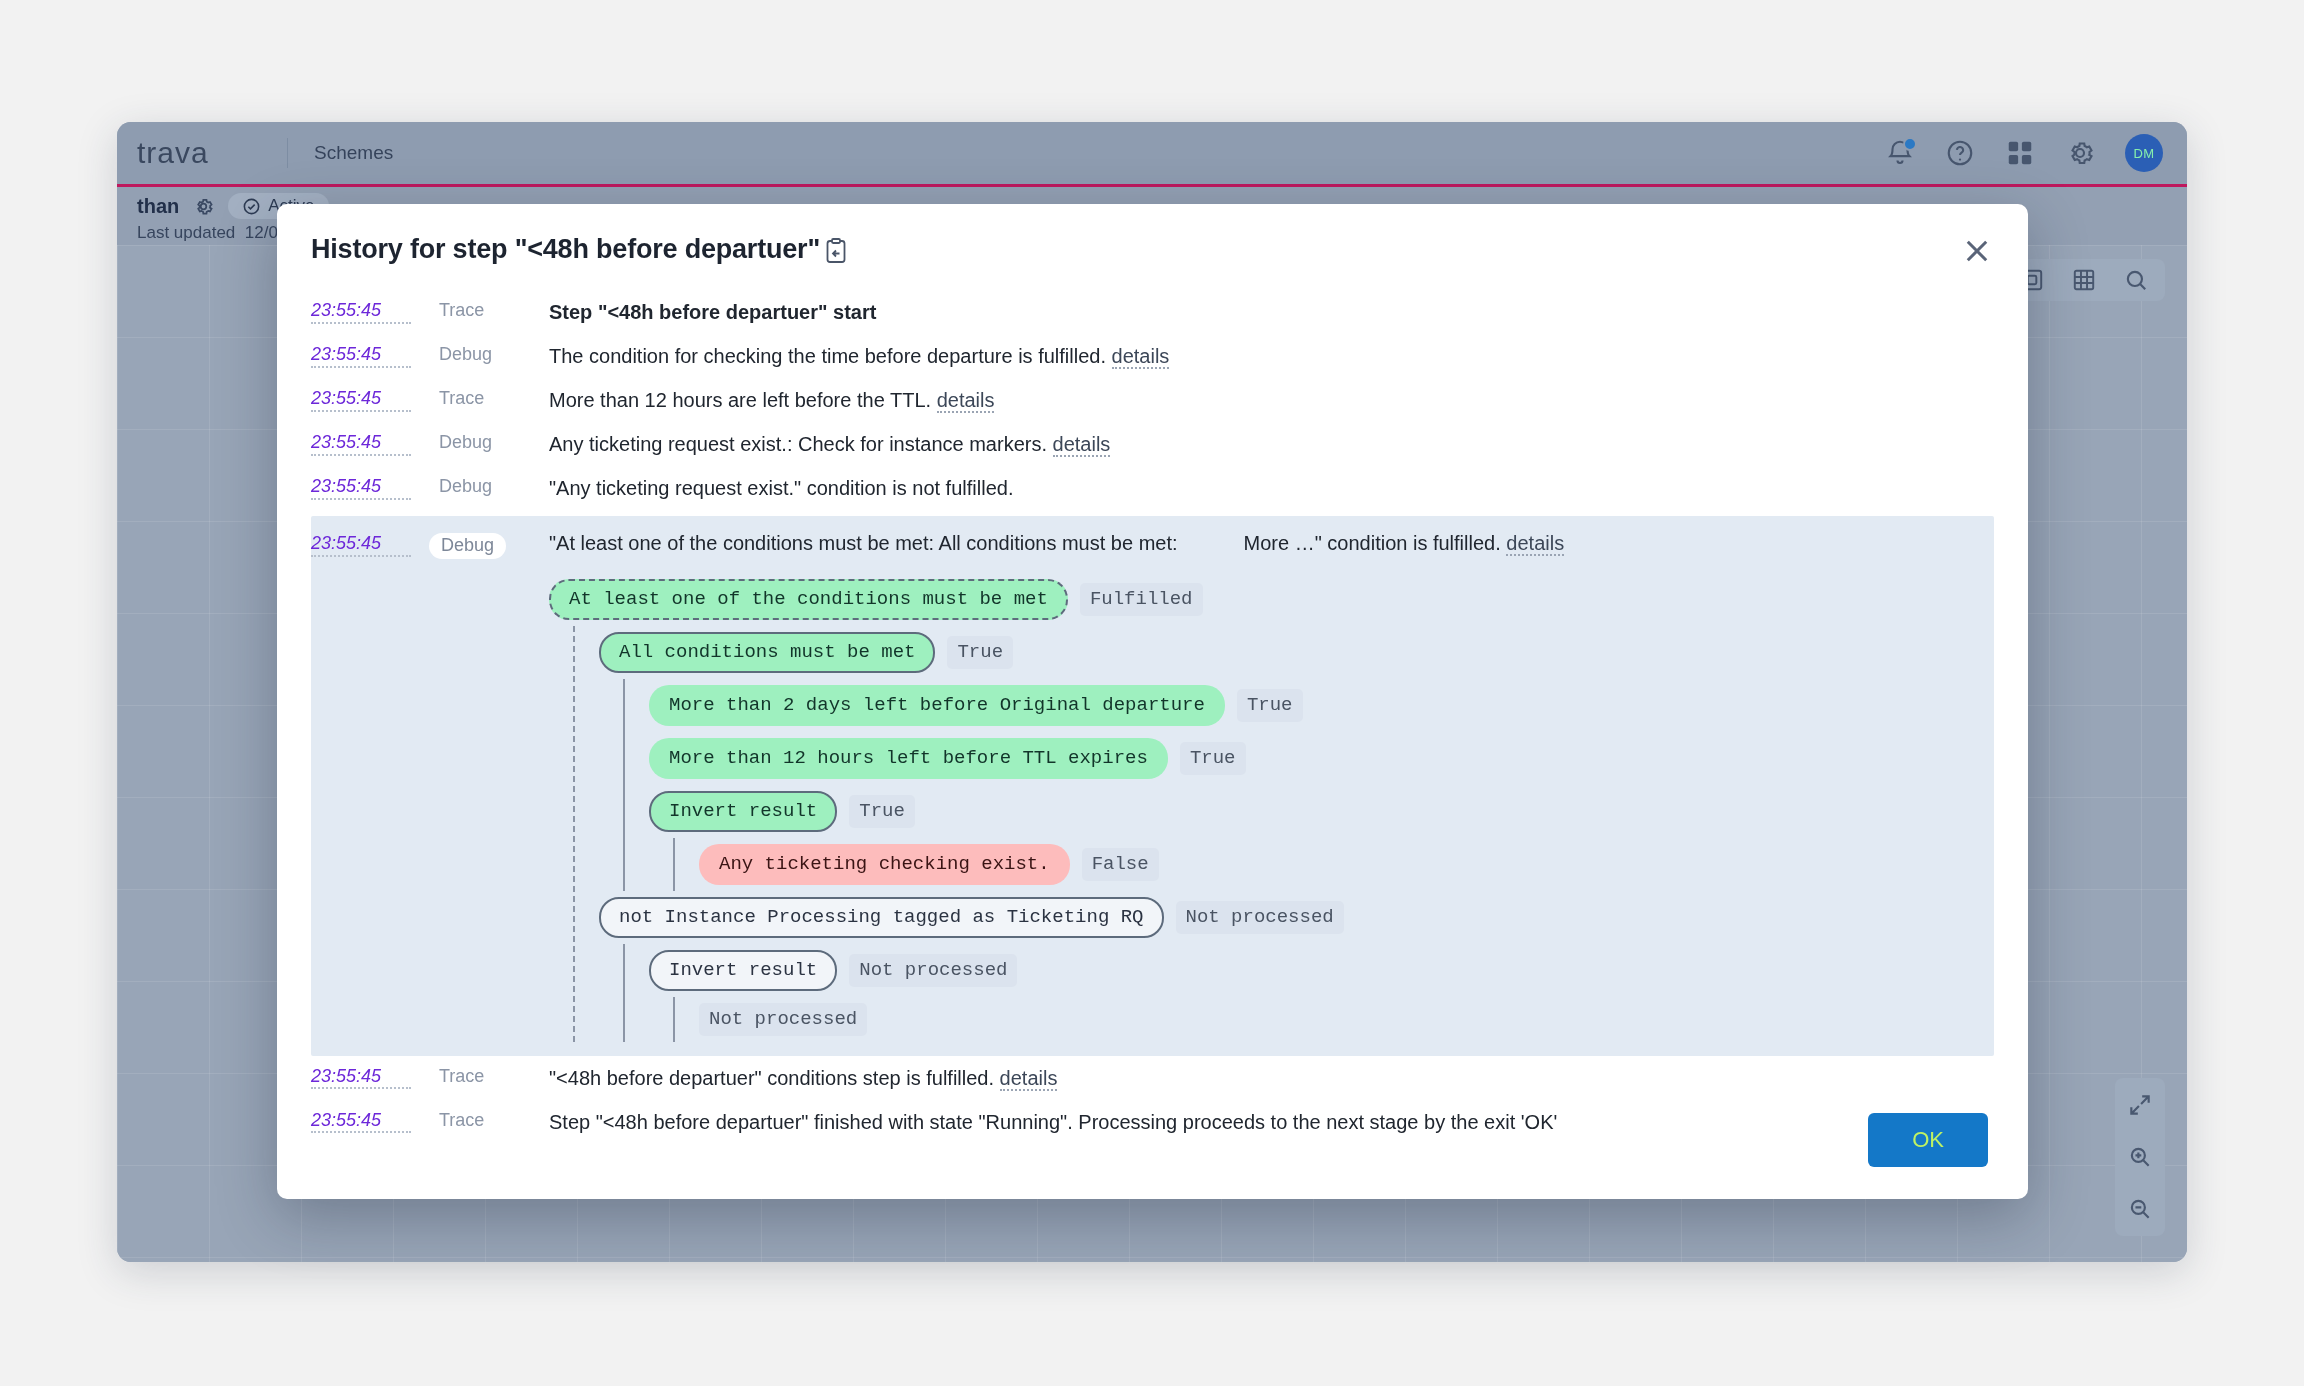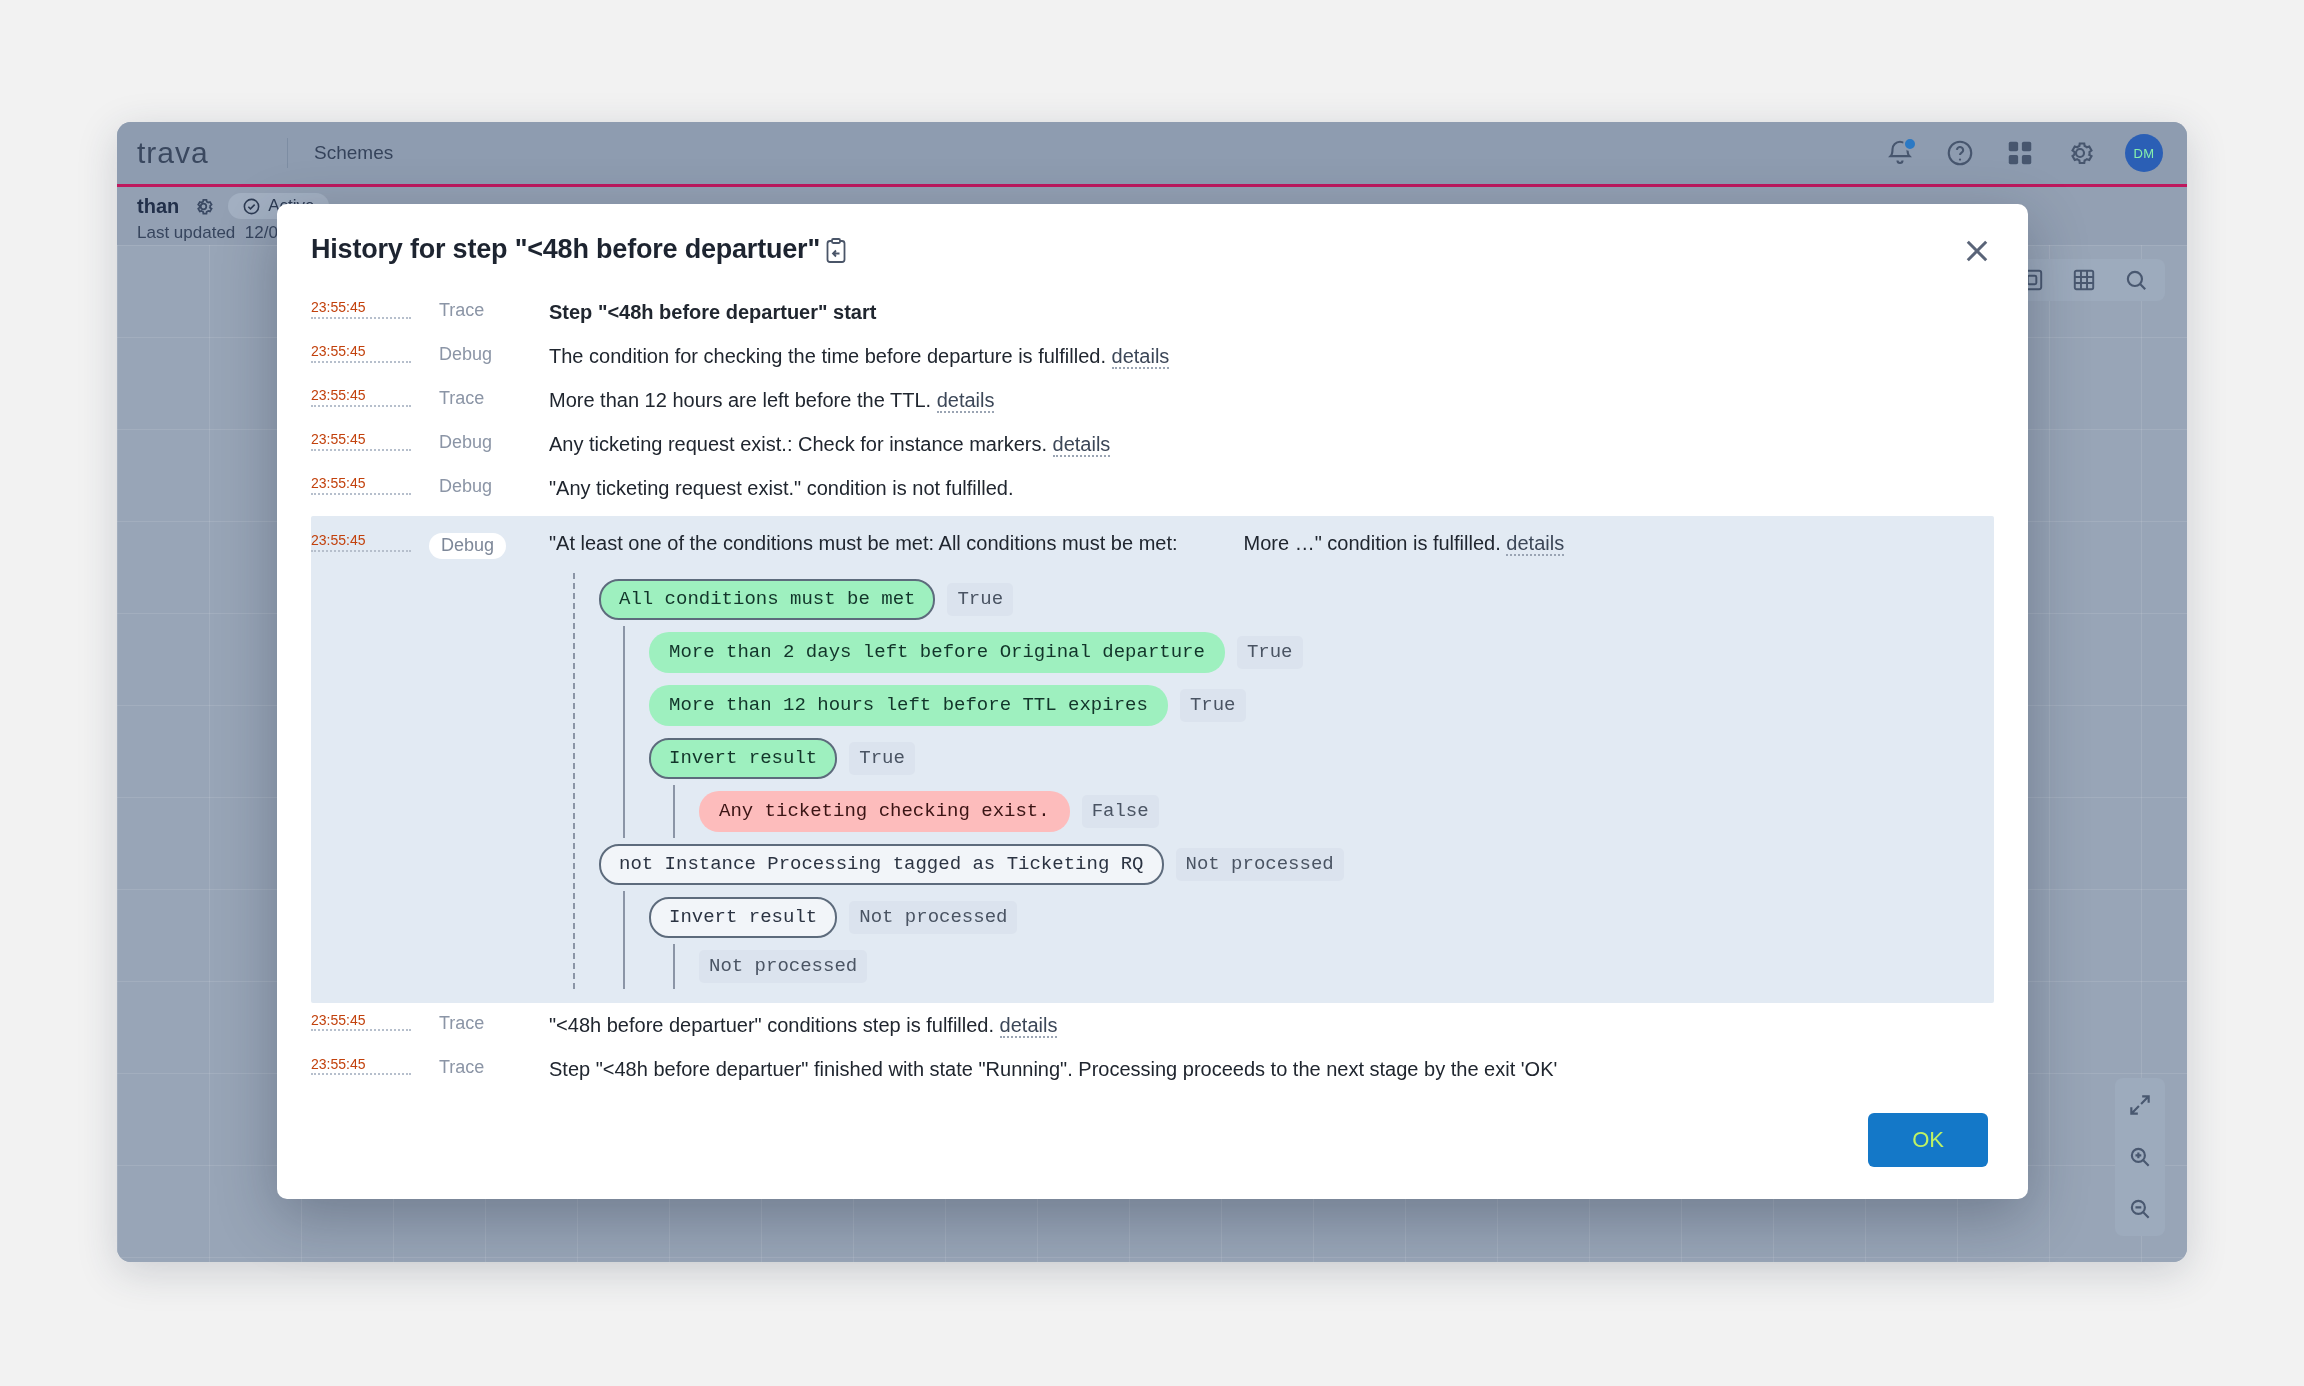--- a/index.html
+++ b/index.html
@@ -106,23 +106,24 @@
 
   #log-area {
     padding: 22px 34px 0 34px;
   }
   .log-row {
     display:flex; align-items:flex-start;
     padding: 9px 0;
   }
   .log-time {
     width: 100px; flex:none;
-    font-size:14px; color:#c2410c;
+    font-size:18px; color:#6d28d9;
     border-bottom: 2px dotted #b6bfcc;
     line-height: 1.25;
+    font-style: italic;
   }
   .log-level {
     width: 92px; flex:none; margin-left: 28px;
     font-size:18px; color:#8b95a6; padding-top:1px;
   }
   .log-msg {
     font-size: 20px; color:#20262f; line-height:1.3; padding-top:0px;
     margin-left: 18px;
   }
   .log-msg.bold { font-weight:bold; }
@@ -355,20 +356,24 @@
         <div class="hl-msg-wrap">
           <span class="hl-msg-left">"At least one of the conditions must be met: All conditions must be met:</span>
           <span class="hl-msg-right">
             <span>More …" condition is fulfilled.</span>
             <span class="det">details</span>
           </span>
         </div>
       </div>
       <div id="tree">
           <div class="node">
+            <div class="node-line">
+              <span class="chip green-d">At least one of the conditions must be met</span>
+              <span class="verdict">Fulfilled</span>
+            </div>
             <div class="children root-guide">
               <div class="node">
                 <div class="node-line">
                   <span class="chip green-s">All conditions must be met</span>
                   <span class="verdict">True</span>
                 </div>
                 <div class="children sub-guide">
                   <div class="node">
                     <div class="node-line">
                       <span class="chip green-p">More than 2 days left before Original departure</span>

